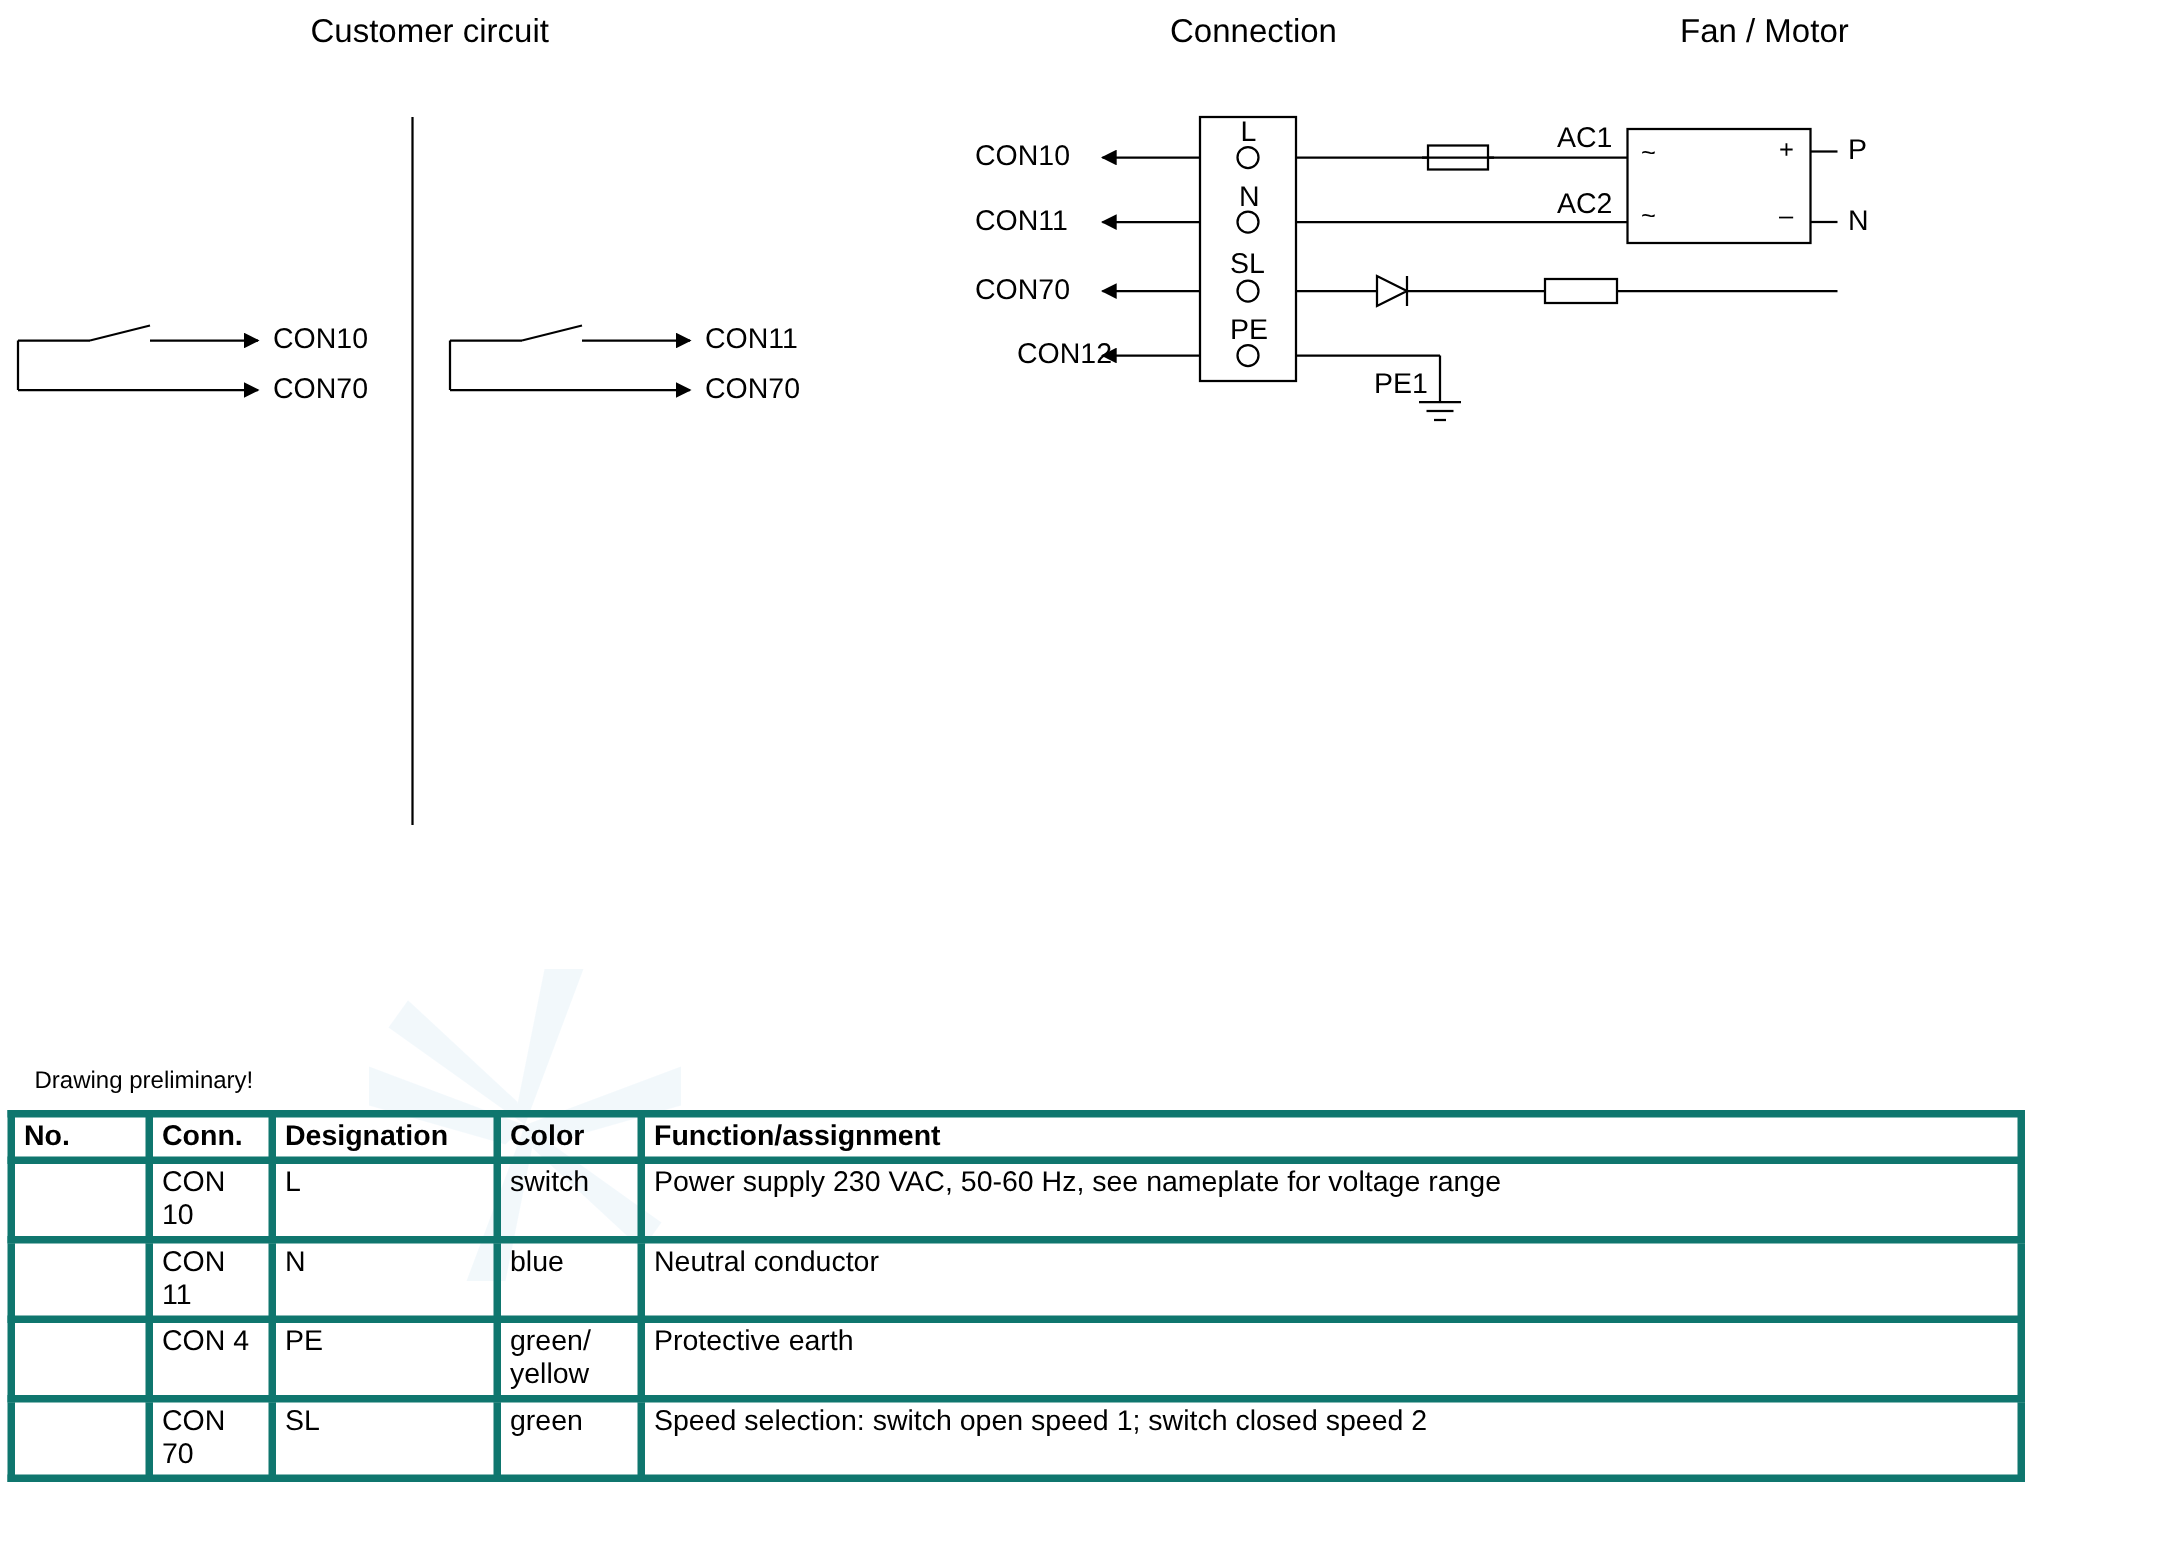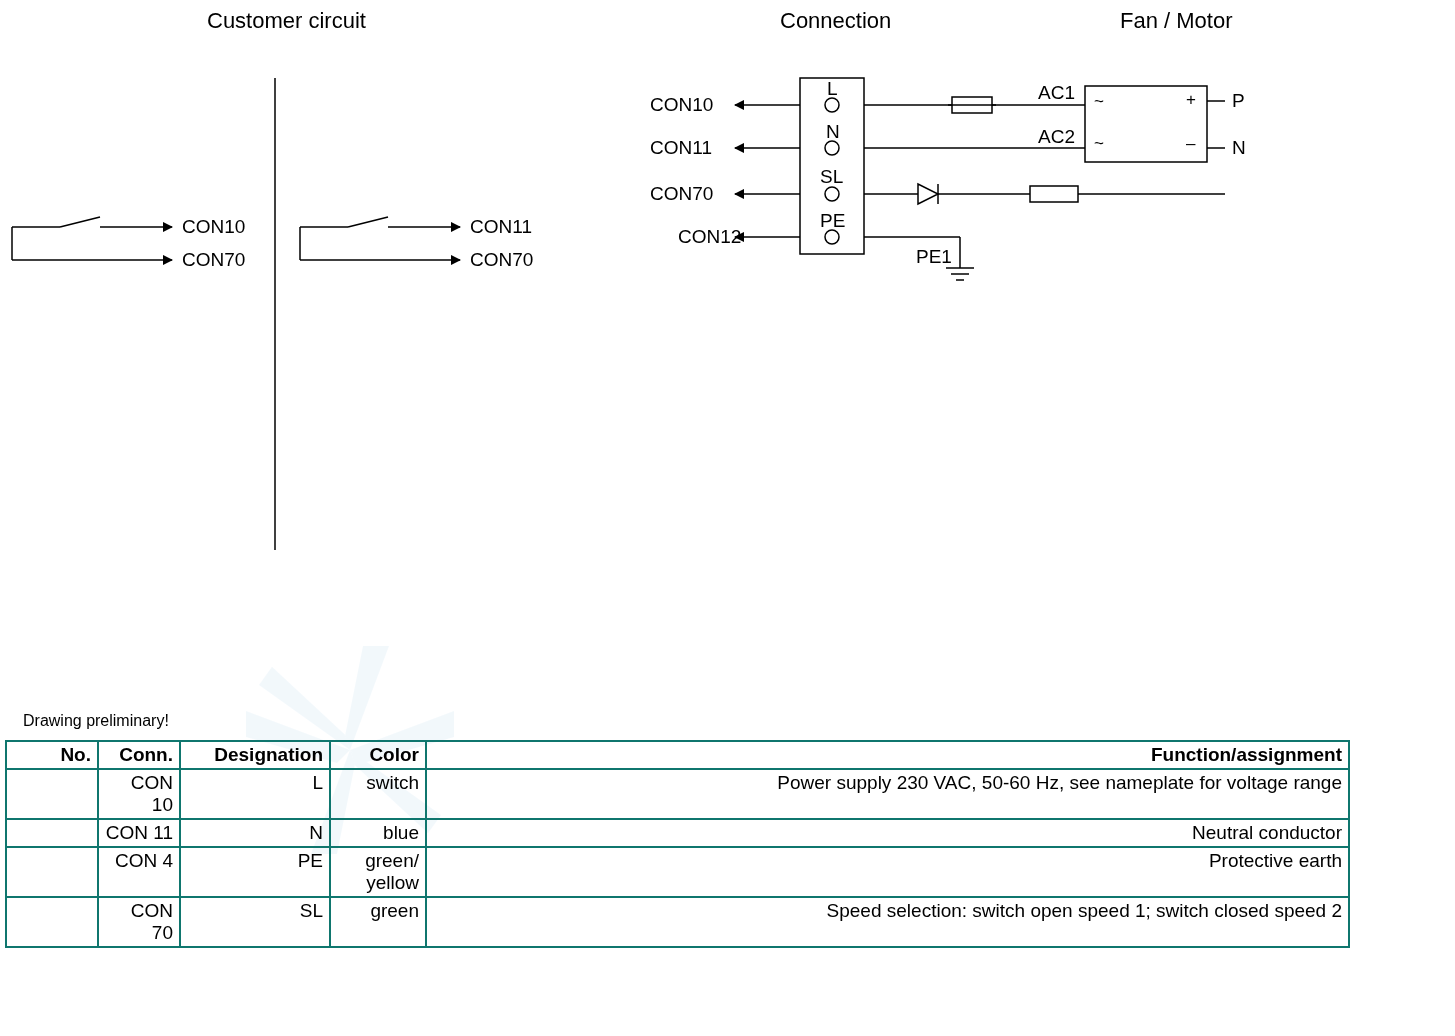--- a/index.html
+++ b/index.html
@@ -16,23 +16,23 @@
     .header { font-size: 22px; }
     svg.diagram { position: absolute; top: 0; left: 0; }
     .note { position: absolute; font-size: 16px; }
     table.conn-table {
       position: absolute;
       border-collapse: collapse;
       width: 1345px;
       font-size: 19px;
     }
     table.conn-table th, table.conn-table td {
-      border: 2px solid #0f766e;
+      border: 5px solid #0f766e;
       padding: 2px 6px;
-      text-align: right;
+      text-align: left;
       vertical-align: top;
       font-weight: normal;
     }
     table.conn-table th { font-weight: bold; }
     .bold { font-weight: bold; }
     .watermark {
       position: absolute;
       left: 120px; top: 620px;
       width: 460px; height: 260px;
       opacity: 0.07;

